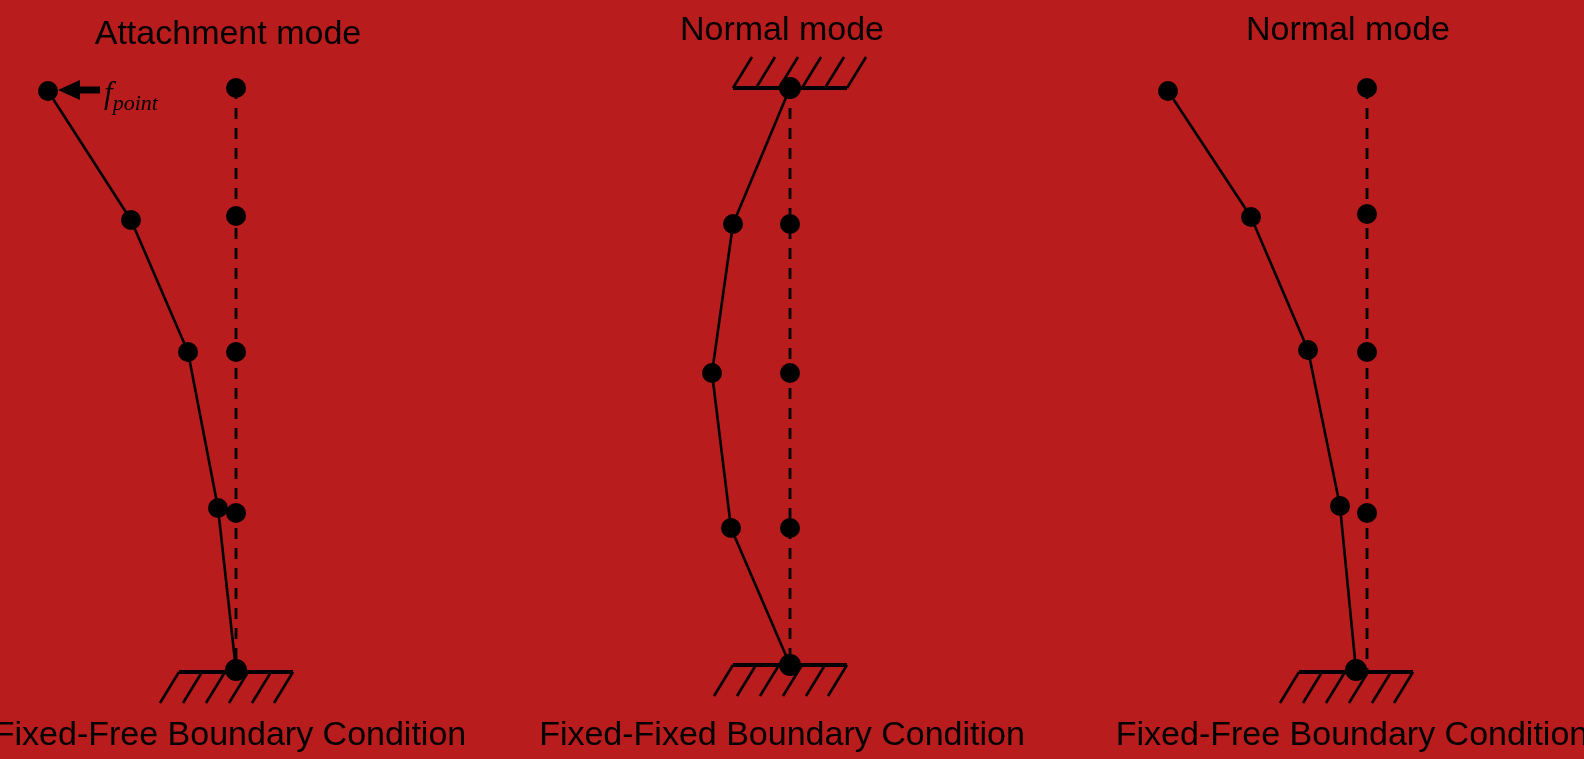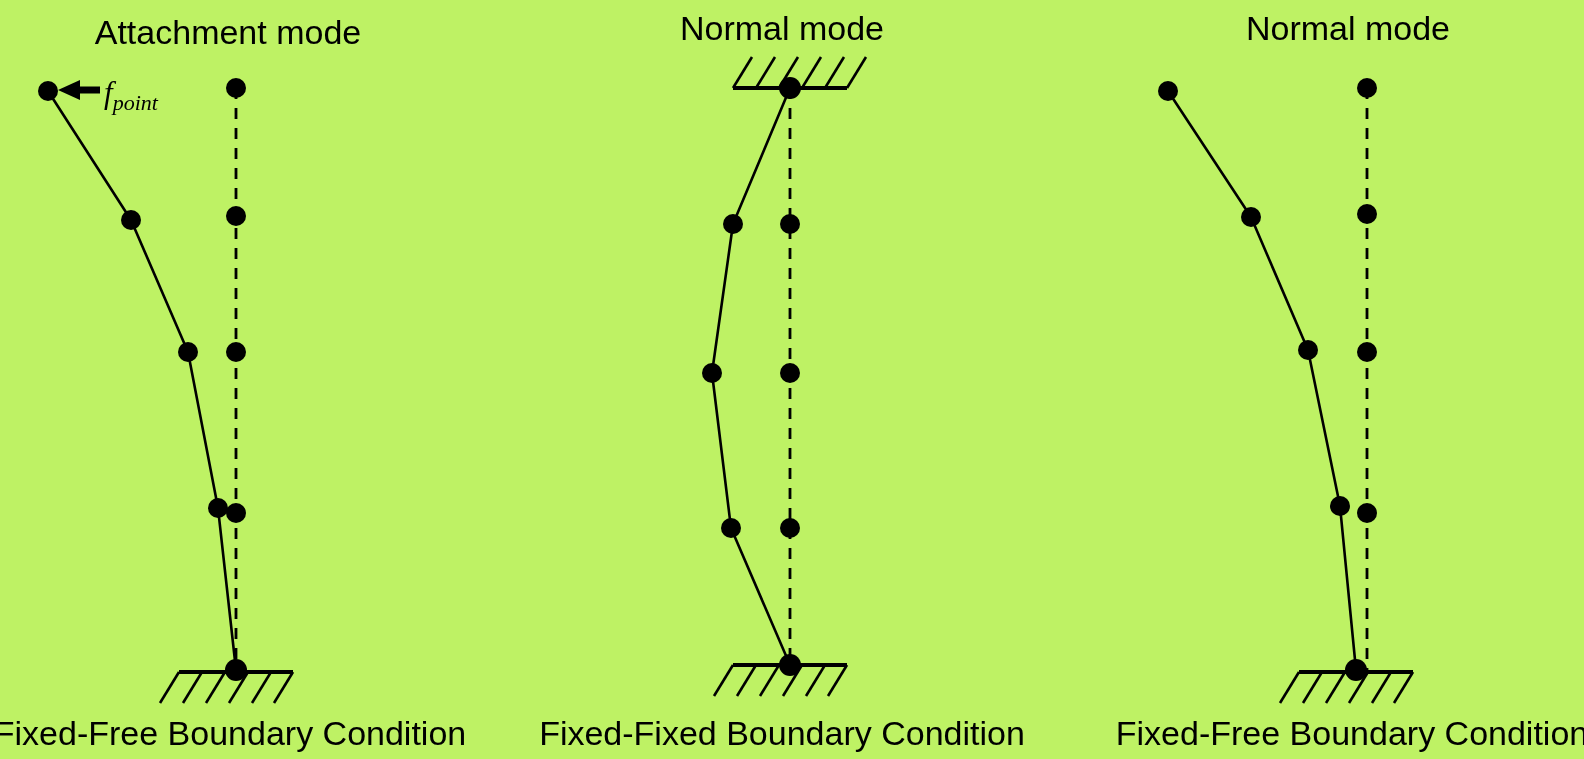--- a/index.html
+++ b/index.html
@@ -10,21 +10,21 @@
   body {
     width: 1584px;
     height: 759px;
     font-family: "Liberation Sans", sans-serif;
     overflow: hidden;
   }
   #figure {
     position: relative;
     width: 1584px;
     height: 759px;
-    background: #bef264;
+    background: #b91c1c;
   }
   svg.diagram {
     display: block;
     width: 1584px;
     height: 759px;
   }
   .panel-title {
     font-family: "Liberation Sans", sans-serif;
     font-size: 34px;
     fill: #000000;

